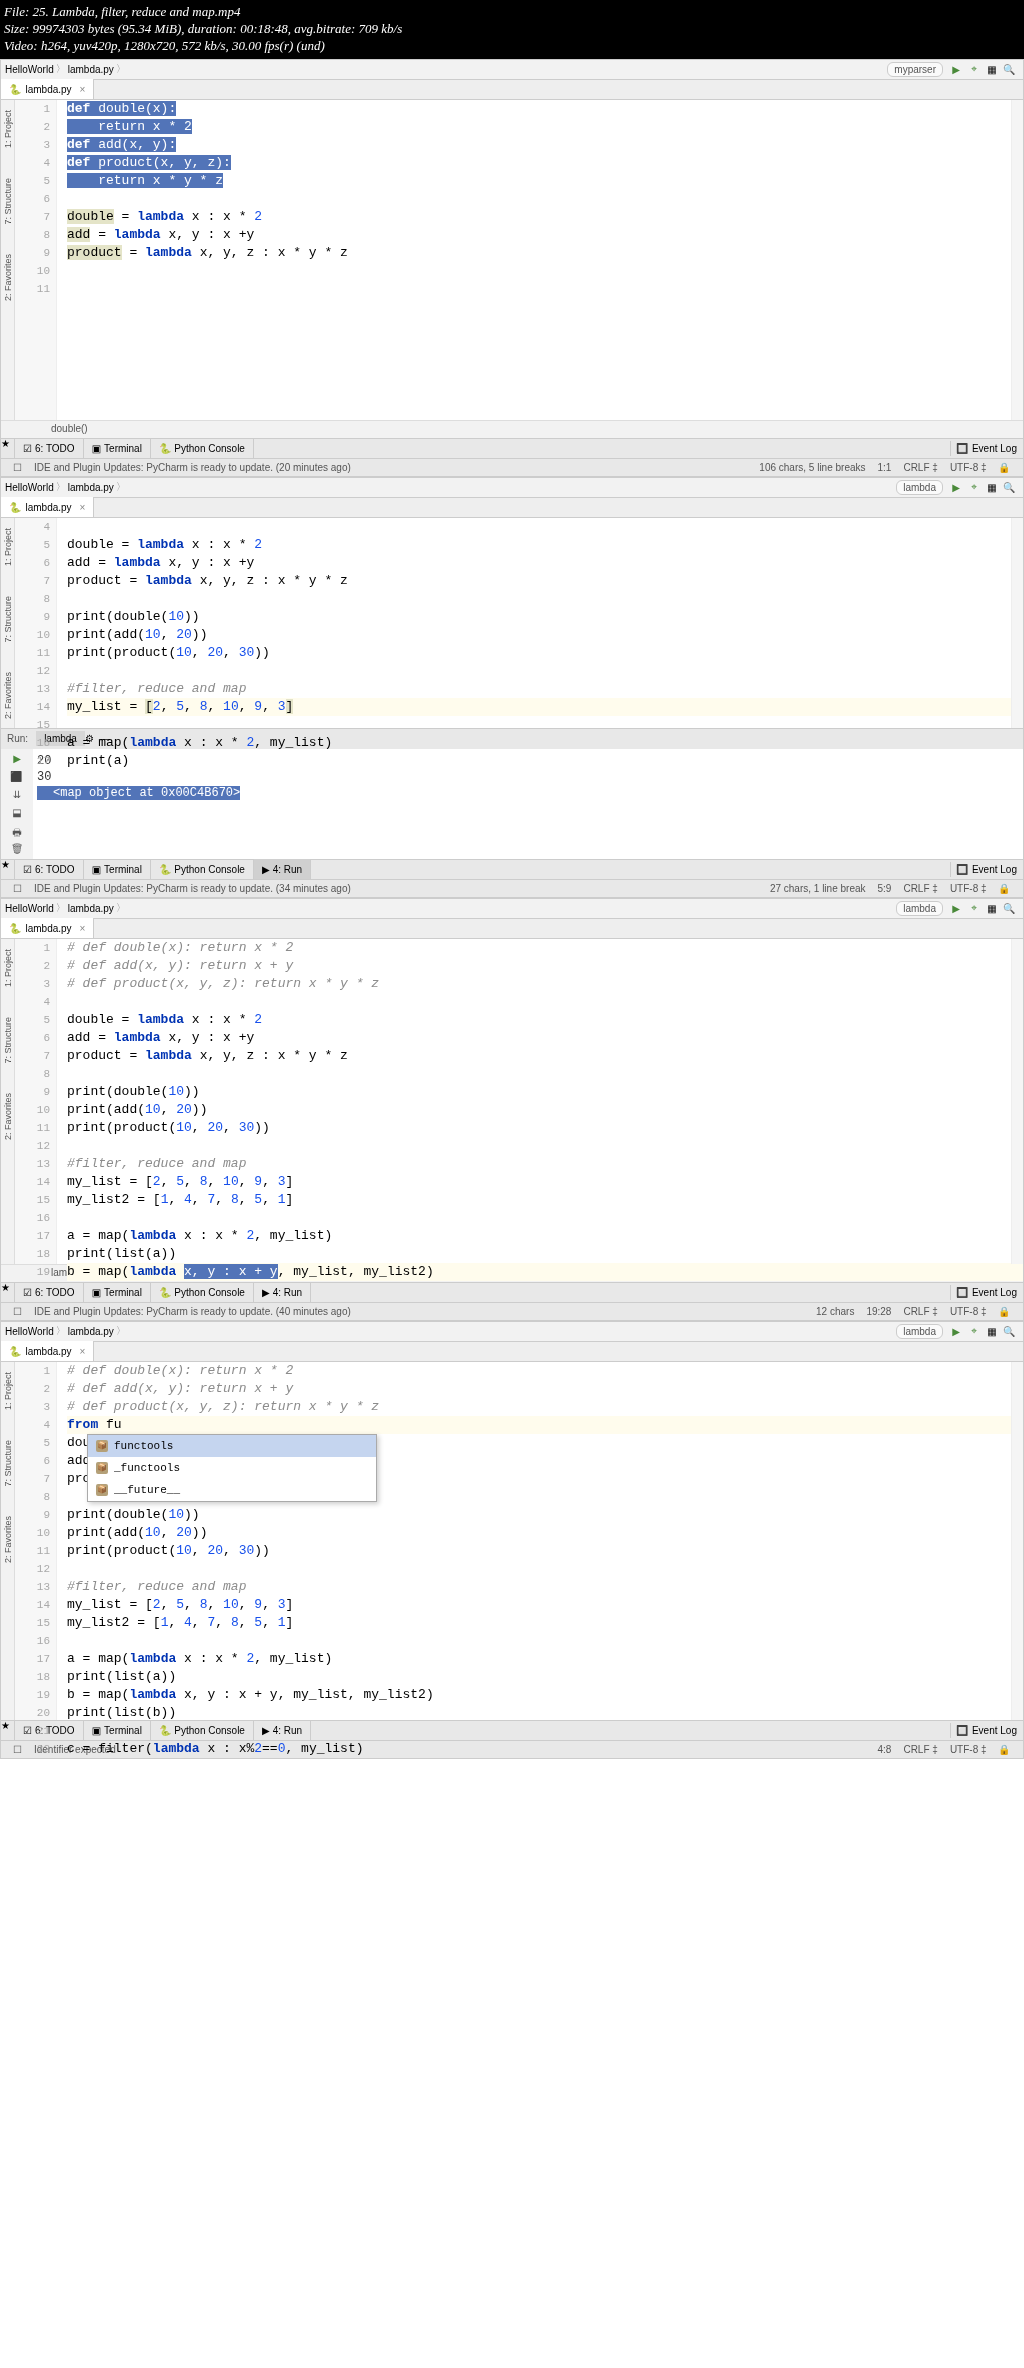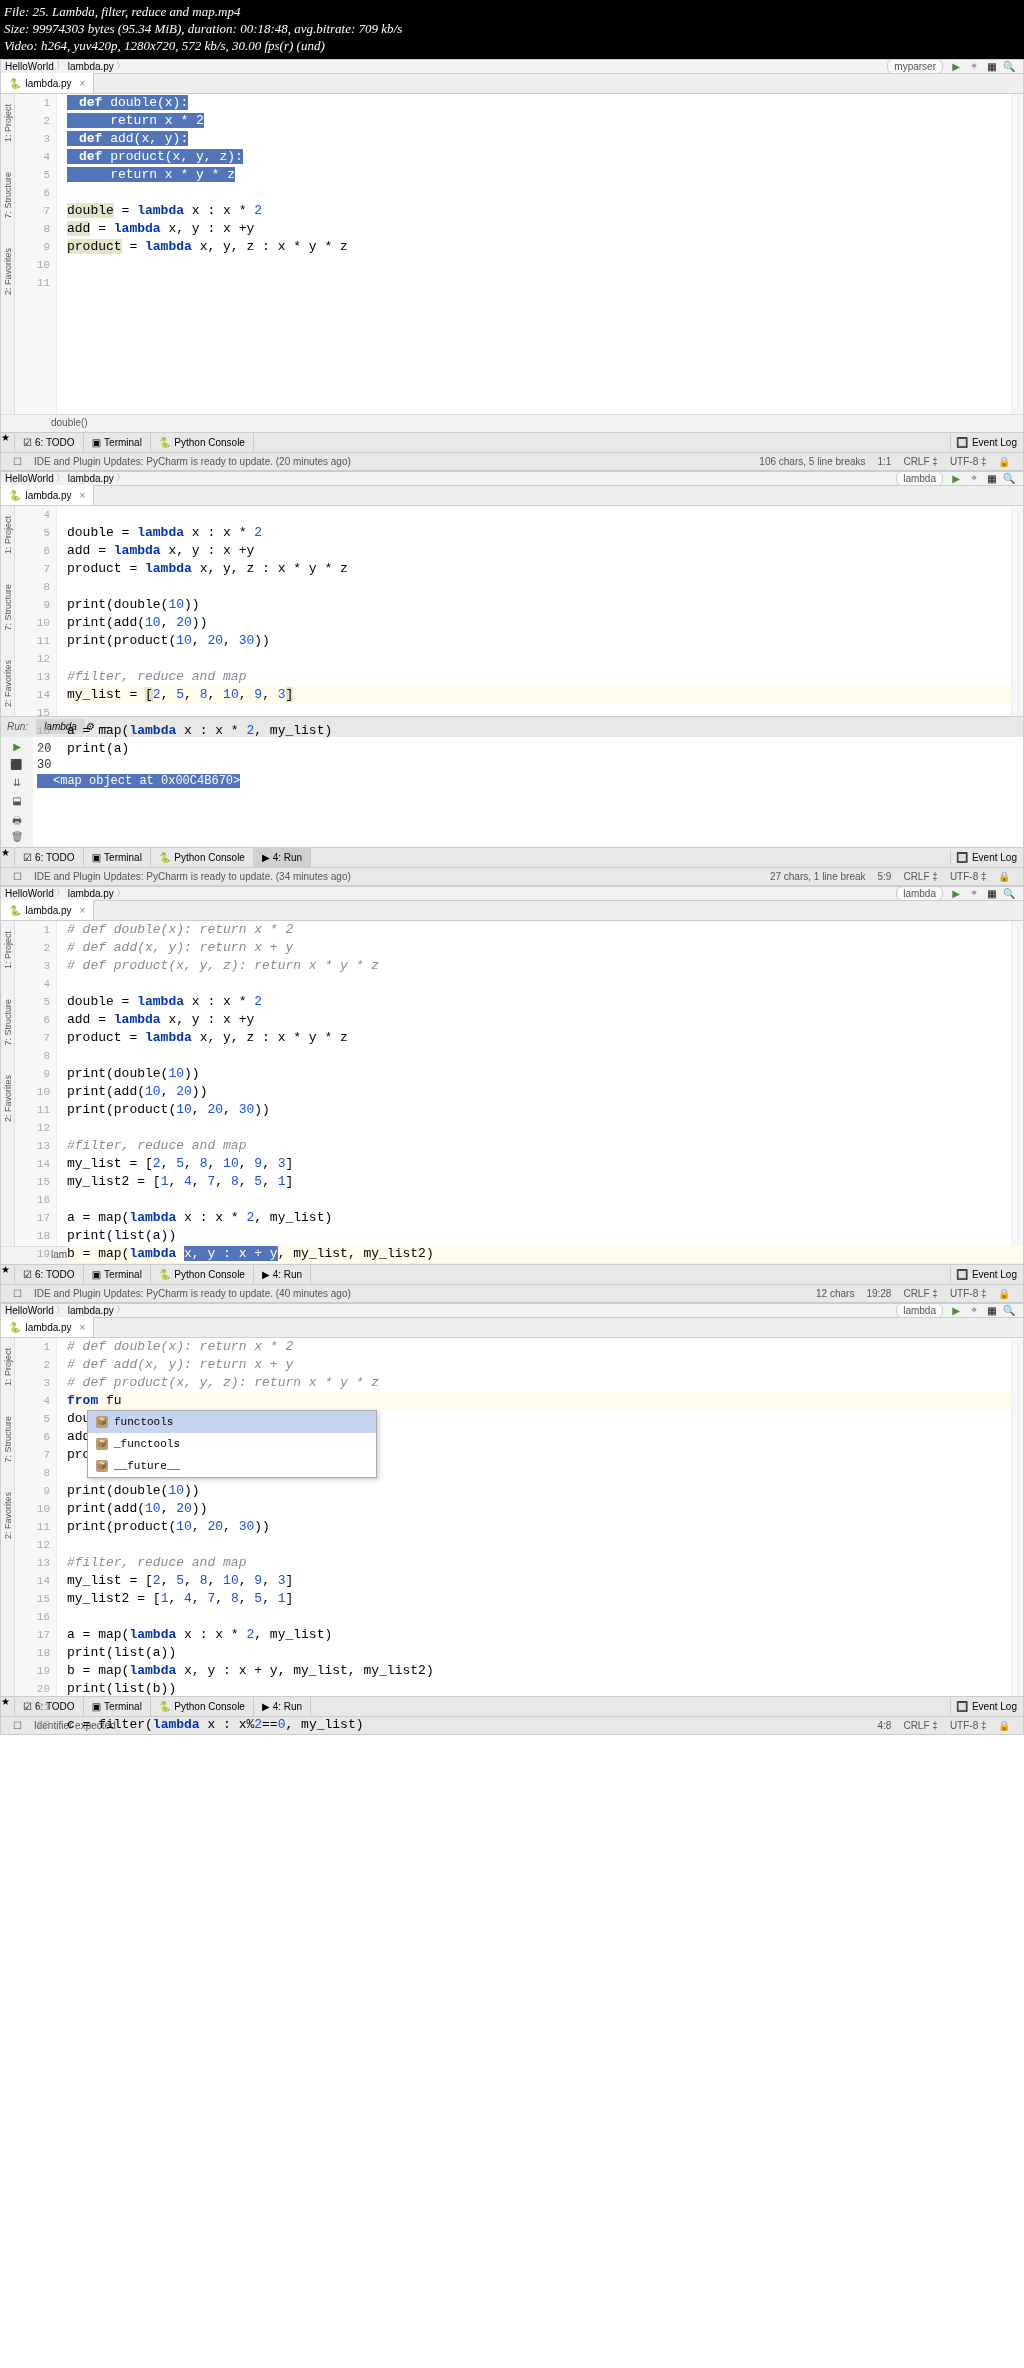--- a/index.html
+++ b/index.html
@@ -1,55 +1,55 @@
 <!DOCTYPE html>
 <html><head>
 <meta charset="utf-8">
 <style>
 * { margin: 0; padding: 0; box-sizing: border-box; }
 body { font-family: Arial, sans-serif; font-size: 11px; background: #fff; width: 1024px; }
 .header-black { background: #000; color: #fff; padding: 4px; font-family: 'Comic Sans MS', cursive; font-size: 13px; font-style: italic; line-height: 1.3; }
 .ide-block { border: 1px solid #ccc; background: #f2f2f2; margin-bottom: 0; }
-.toolbar { display: flex; align-items: center; height: 14px; background: #f2f2f2; border-bottom: 1px solid #ccc; font-size: 10px; padding: 0 4px; }
+.toolbar { display: flex; align-items: center; height: 20px; background: #f2f2f2; border-bottom: 1px solid #ccc; font-size: 10px; padding: 0 4px; }
 .toolbar .bc { color: #000; }
 .toolbar .bc-sep { color: #888; margin: 0 2px; }
 .toolbar .spacer { flex: 1; }
 .toolbar .config { color: #555; border: 1px solid #ccc; border-radius: 6px; padding: 1px 6px; margin-right: 4px; background: #fafafa; }
 .toolbar .icon-btn { width: 16px; height: 16px; margin: 0 1px; display: inline-flex; align-items: center; justify-content: center; cursor: pointer; }
 .run-icon { color: #4a8a3a; }
 .bug-icon { color: #4a8a3a; }
 .tab-row { display: flex; align-items: center; height: 20px; background: #eee; border-bottom: 1px solid #ccc; }
 .tab { height: 20px; padding: 2px 8px; border-right: 1px solid #ccc; background: #fff; font-size: 10px; display: flex; align-items: center; gap: 4px; }
 .tab .close { color: #888; font-size: 10px; margin-left: 4px; }
 .editor-wrap { display: flex; position: relative; }
 .side-labels { width: 14px; background: #f2f2f2; border-right: 1px solid #ddd; display: flex; flex-direction: column; align-items: center; padding-top: 10px; gap: 30px; font-size: 9px; color: #555; }
 .side-labels span { writing-mode: vertical-rl; transform: rotate(180deg); }
 .editor { flex: 1; background: #fff; position: relative; font-family: 'Courier New', monospace; font-size: 13px; line-height: 18px; }
 .gutter-col { position: absolute; left: 0; top: 0; bottom: 0; width: 42px; background: #f7f7f7; border-right: 1px solid #eee; text-align: right; color: #aaa; padding-right: 6px; }
 .code-col { margin-left: 42px; padding-left: 10px; position: relative; }
 .line { height: 18px; white-space: pre; }
 .gutter-col .line { font-size: 11px; }
-.sel-bg { background: #5274b8; color: #fff; display: inline; padding-left: 12px; }
+.sel-bg { background: #5274b8; color: #fff; display: inline; }
 .sel-bg .kw { color: #fff !important; }
 .kw { color: #0033b3; font-weight: bold; }
 .num { color: #1750eb; }
 .cmt { color: #8c8c8c; font-style: italic; }
 .hl { background: #e4e4c8; }
 .cur-line { background: #fffced; display: block; width: 100%; }
 .breadcrumb-bottom { height: 18px; background: #f2f2f2; border-top: 1px solid #ddd; font-size: 10px; padding: 2px 50px; color: #555; }
 .bottom-tabs { display: flex; height: 20px; background: #e8e8e8; border-top: 1px solid #ccc; font-size: 10px; align-items: center; }
 .bottom-tabs .btab { padding: 2px 8px; border-right: 1px solid #ccc; height: 20px; display: flex; align-items: center; gap: 3px; }
 .bottom-tabs .btab.active { background: #d0d0d0; }
 .bottom-tabs .spacer { flex: 1; }
 .bottom-tabs .event-log { padding: 2px 6px; border-left: 1px solid #ccc; }
 .status-bar { height: 18px; background: #e8e8e8; border-top: 1px solid #ccc; font-size: 10px; display: flex; align-items: center; padding: 0 6px; }
 .status-bar .spacer { flex: 1; }
 .status-bar span { margin: 0 6px; color: #555; }
 .run-panel { background: #fff; border-top: 1px solid #ccc; }
-.run-header { height: 20px; background: #e8e8e8; display: flex; align-items: center; font-size: 10px; padding: 0 6px; font-style: italic; }
+.run-header { height: 20px; background: #e8e8e8; display: flex; align-items: center; font-size: 10px; padding: 0 6px; }
 .run-header .lbl { color: #555; margin-right: 8px; }
 .run-header .tab-r { background: #d6d6d6; padding: 2px 8px; font-size: 10px; }
 .run-body { display: flex; }
 .run-gutter { width: 32px; background: #f2f2f2; display: flex; flex-direction: column; align-items: center; padding-top: 4px; gap: 4px; }
 .run-gutter div { width: 14px; height: 14px; font-size: 10px; text-align: center; color: #555; }
 .run-out { flex: 1; padding: 4px; font-family: 'Courier New', monospace; font-size: 12px; line-height: 16px; color: #333; }
 .run-out .sel { background: #5274b8; color: #fff; padding-left: 16px; }
 .popup { position: absolute; background: #fff; border: 1px solid #aaa; box-shadow: 2px 2px 5px rgba(0,0,0,0.2); font-size: 11px; z-index: 10; }
 .popup .p-item { padding: 2px 8px; display: flex; align-items: center; gap: 6px; }
 .popup .p-item.sel { background: #c5d5ef; }

